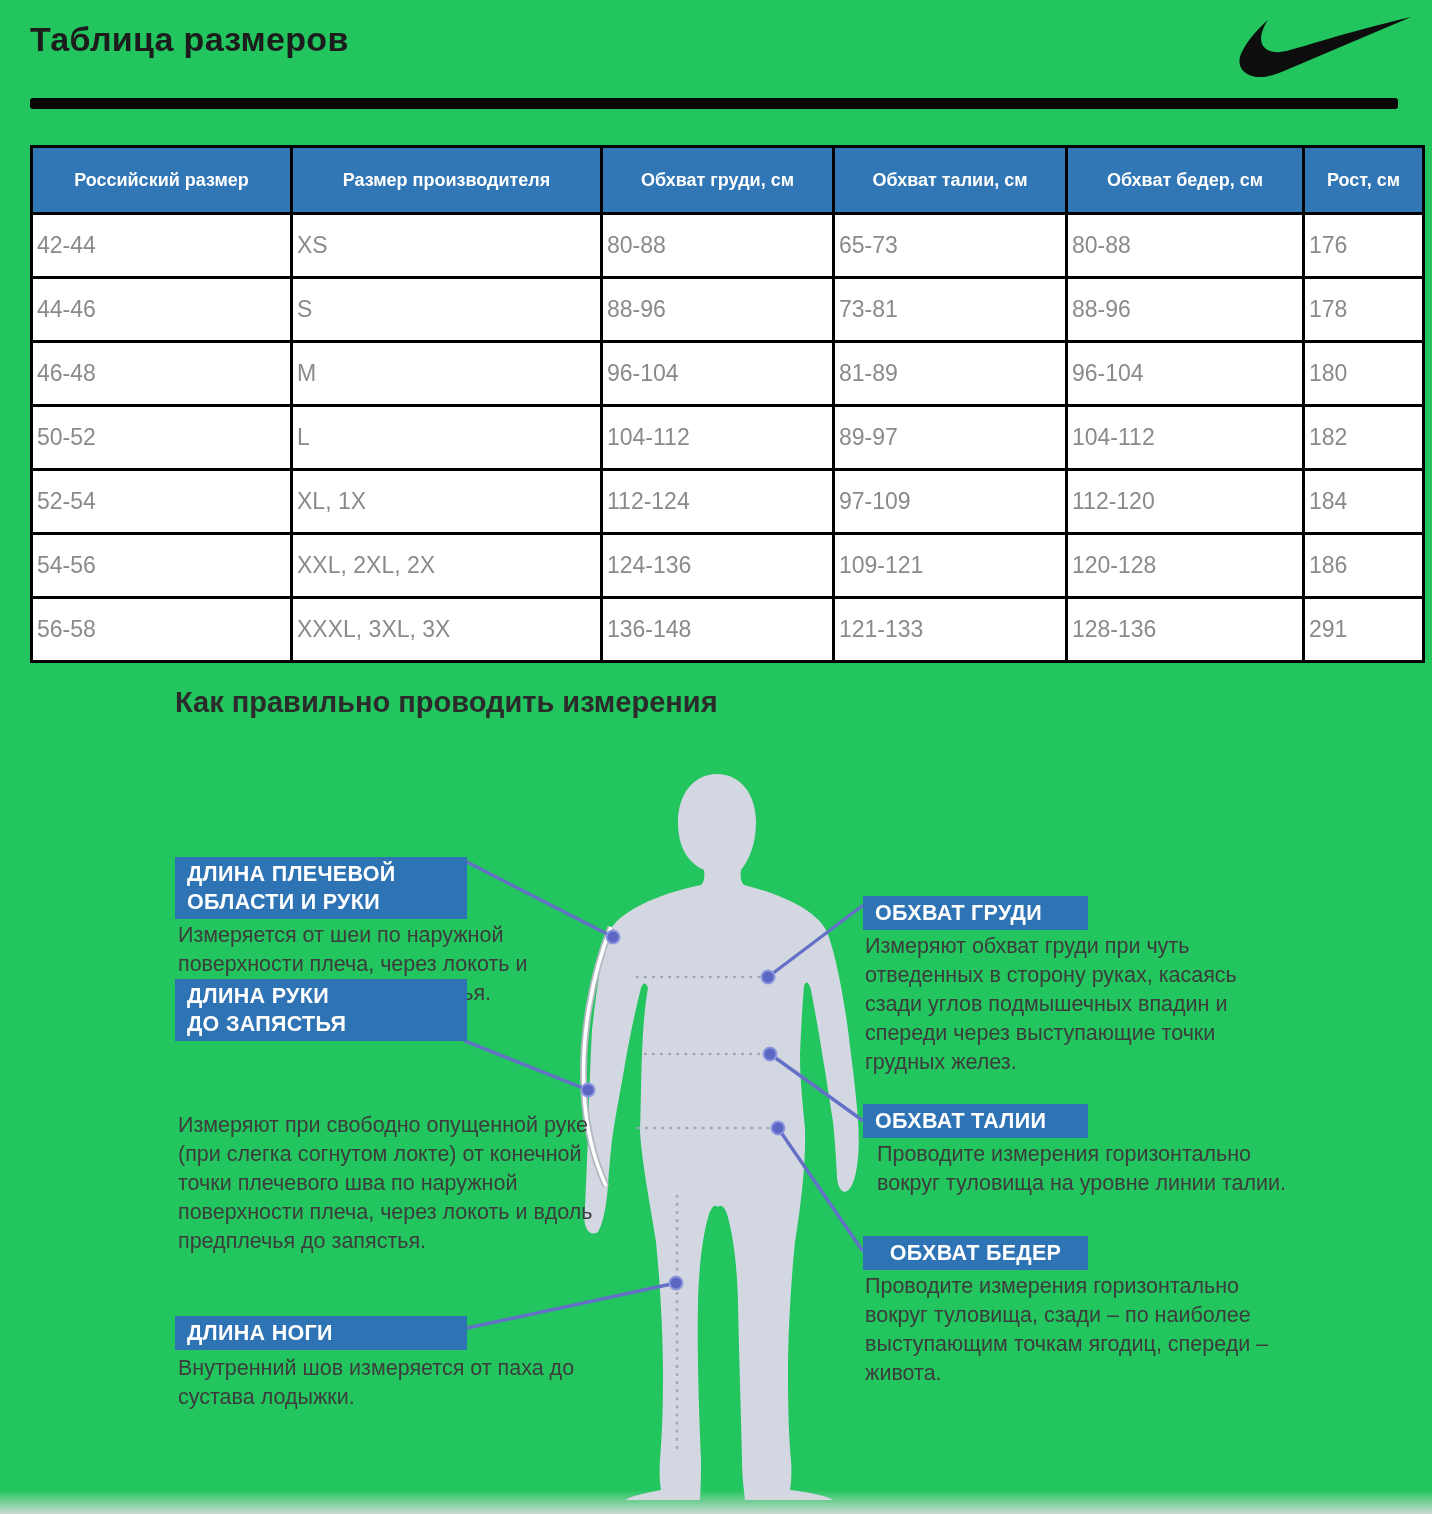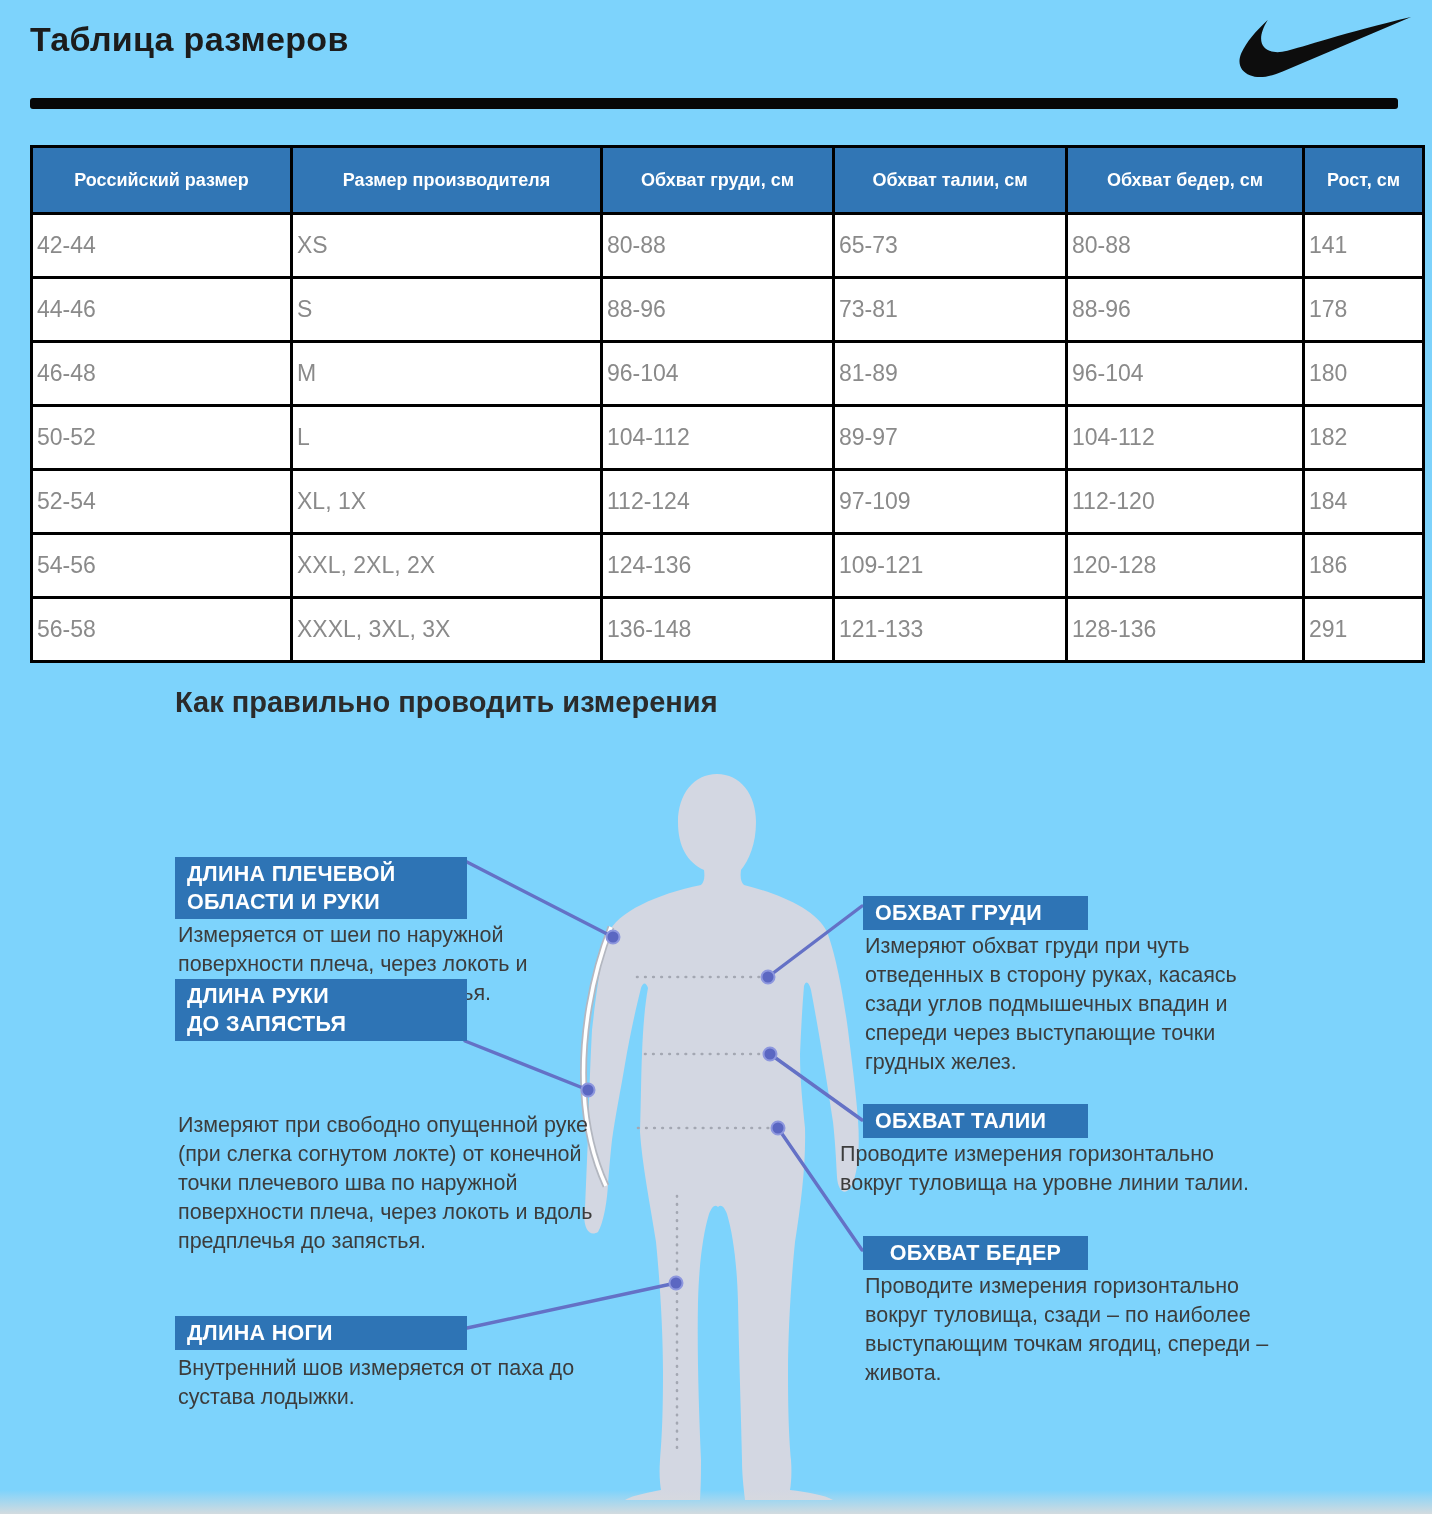--- a/index.html
+++ b/index.html
@@ -1,18 +1,18 @@
 <!DOCTYPE html>
 <html><head>
 <meta charset="utf-8">
 <style>
   html,body { margin:0; padding:0; background:#f4f4f4; }
   .page {
     position:relative; width:1432px; height:1514px; margin:0 auto;
-    background:#7dd3fc; overflow:hidden;
+    background:#22c55e; overflow:hidden;
     font-family:"Liberation Sans", sans-serif;
   }
   .title {
     position:absolute; left:30px; top:20px;
     font-size:34px; font-weight:bold; color:#1c1c1c; letter-spacing:.3px;
   }
   .swoosh { position:absolute; right:20px; top:6px; width:178px; height:84px; }
   .rule {
     position:absolute; left:30px; top:98px; width:1368px; height:11px;
     background:#070707; border-radius:3px;
@@ -89,21 +89,21 @@
           <th>Рост, см</th>
         </tr>
       </thead>
     <tbody>
         <tr>
           <td>42-44</td>
           <td>XS</td>
           <td>80-88</td>
           <td>65-73</td>
           <td>80-88</td>
-          <td>141</td>
+          <td>176</td>
         </tr>
         <tr>
           <td>44-46</td>
           <td>S</td>
           <td>88-96</td>
           <td>73-81</td>
           <td>88-96</td>
           <td>178</td>
         </tr>
         <tr>
@@ -212,19 +212,19 @@
 ДО ЗАПЯСТЬЯ</div>
   <div class="co-desc" style="left:178px; top:1101px; width:420px;margin-top:10px;">Измеряют при свободно опущенной руке (при слегка согнутом локте) от конечной точки плечевого шва по наружной поверхности плеча, через локоть и вдоль предплечья до запястья.</div>
 
   <div class="co-label left" style="left:175px; top:1316px;">ДЛИНА НОГИ</div>
   <div class="co-desc" style="left:178px; top:1354px; width:420px;">Внутренний шов измеряется от паха до сустава лодыжки.</div>
 
   <div class="co-label right" style="left:863px; top:896px;">ОБХВАТ ГРУДИ</div>
   <div class="co-desc" style="left:865px; top:932px; width:430px;">Измеряют обхват груди при чуть отведенных в сторону руках, касаясь сзади углов подмышечных впадин и спереди через выступающие точки грудных желез.</div>
 
   <div class="co-label right" style="left:863px; top:1104px;">ОБХВАТ ТАЛИИ</div>
-  <div class="co-desc" style="left:840px; top:1140px; width:430px;">Проводите измерения горизонтально вокруг туловища на уровне линии талии.</div>
+  <div class="co-desc" style="left:877px; top:1140px; width:430px;">Проводите измерения горизонтально вокруг туловища на уровне линии талии.</div>
 
   <div class="co-label right" style="left:863px; top:1236px;text-align:center;">ОБХВАТ БЕДЕР</div>
   <div class="co-desc" style="left:865px; top:1272px; width:430px;">Проводите измерения горизонтально вокруг туловища, сзади – по наиболее выступающим точкам ягодиц, спереди – живота.</div>
 
   <div class="bottom-fade"></div>
 </div>
 
 </body></html>

